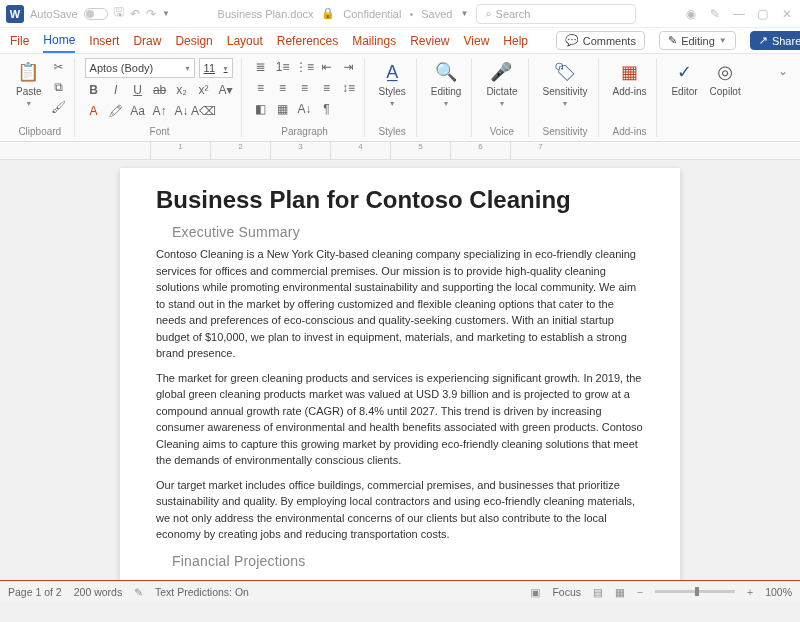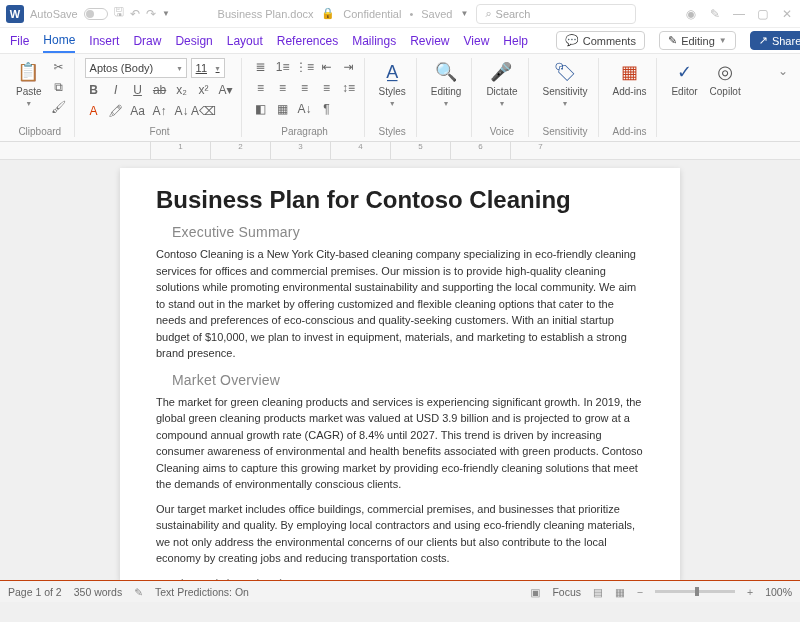--- a/index.html
+++ b/index.html
@@ -11,38 +11,38 @@
   .toggle { width: 24px; height: 12px; border: 1px solid #ccc; border-radius: 6px; position: relative; }
   .toggle::after { content: ""; position: absolute; width: 8px; height: 8px; background: #ccc; border-radius: 50%; top: 1px; left: 1px; }
   .qat-icon { color: #bbb; font-size: 12px; }
   .title-center { flex: 1; display: flex; align-items: center; justify-content: center; gap: 8px; }
   .doc-name { color: #b0b0b0; font-size: 11px; }
   .searchbox { display: flex; align-items: center; gap: 4px; border: 1px solid #e0e0e0; border-radius: 4px; padding: 2px 8px; color: #aaa; font-size: 11px; width: 160px; height: 20px; }
   .titlebar .right { display: flex; align-items: center; gap: 10px; color: #bbb; }
   .win-btn { width: 14px; text-align: center; }
 
   .tabs { height: 26px; display: flex; align-items: center; padding: 0 10px; background: #fff; border-bottom: 1px solid #e8e8e8; gap: 14px; font-size: 12px; }
-  .tab { color: #6d28d9; cursor: pointer; padding: 4px 0; }
+  .tab { color: #c2410c; cursor: pointer; padding: 4px 0; }
   .tab.active { color: #185abd; border-bottom: 2px solid #3b82f6; }
   .tabs .spacer { flex: 1; }
   .tab-btn { display: flex; align-items: center; gap: 4px; border: 1px solid #d0d0d0; border-radius: 4px; padding: 2px 8px; font-size: 11px; color: #444; }
   .tab-btn.share { background: #2b579a; color: #fff; border-color: #2b579a; }
 
   .ribbon { height: 88px; background: #fafafa; border-bottom: 1px solid #ddd; display: flex; padding: 4px 6px; gap: 4px; }
   .group { display: flex; flex-direction: column; align-items: center; justify-content: space-between; padding: 0 6px; border-right: 1px solid #e5e5e5; }
   .group:last-child { border-right: none; }
   .group-body { display: flex; align-items: flex-start; gap: 4px; flex: 1; }
   .group-label { font-size: 10px; color: #888; padding-top: 2px; }
   .big-btn { display: flex; flex-direction: column; align-items: center; gap: 2px; font-size: 10px; color: #555; padding: 2px 4px; }
   .big-btn .icn { width: 24px; height: 24px; display: flex; align-items: center; justify-content: center; font-size: 18px; }
   .mini-col { display: flex; flex-direction: column; gap: 2px; }
   .mini-row { display: flex; gap: 4px; align-items: center; }
   .mini { width: 18px; height: 18px; display: flex; align-items: center; justify-content: center; color: #666; font-size: 12px; border: 1px solid transparent; }
   .font-box, .size-box { border: 1px solid #ccc; background: #fff; height: 20px; font-size: 11px; padding: 0 4px; display: flex; align-items: center; }
-  .font-box { width: 102px; justify-content: space-between; }
+  .font-box { width: 110px; justify-content: space-between; }
   .size-box { width: 34px; justify-content: space-between; text-decoration: underline; }
   .dd { font-size: 8px; color: #888; }
   .collapse { margin-left: auto; align-self: flex-start; padding: 6px; color: #888; }
 
   .ruler { height: 18px; background: #f8f8f8; border-bottom: 1px solid #e0e0e0; position: relative; font-size: 8px; color: #999; overflow: hidden; }
   .ruler-inner { position: absolute; left: 150px; right: 0; top: 0; bottom: 0; display: flex; }
   .ruler-mark { width: 60px; border-left: 1px solid #ddd; text-align: center; }
 
   .doc-area { height: 420px; overflow: auto; background: #f0f0f0; display: flex; justify-content: center; padding-top: 8px; }
   .page { width: 560px; background: #fff; box-shadow: 0 2px 6px rgba(0,0,0,0.15); padding: 18px 36px; }
@@ -284,31 +284,30 @@
       <div class="ruler-mark">6</div>
       <div class="ruler-mark">7</div>
   </div>
 </div>
 
 <div class="doc-area">
   <div class="page">
     <h1>Business Plan for Contoso Cleaning</h1>
     <h2>Executive Summary</h2>
     <p>Contoso Cleaning is a New York City-based cleaning company specializing in eco-friendly cleaning services for offices and commercial premises. Our mission is to provide high-quality cleaning solutions while promoting environmental sustainability and supporting the local community. We aim to stand out in the market by offering customized and flexible cleaning options that cater to the needs and preferences of eco-conscious and quality-seeking customers. With an initial startup budget of $10,000, we plan to invest in equipment, materials, and marketing to establish a strong brand presence.</p>
-    <h2>Market Overview</h2>
     <p>The market for green cleaning products and services is experiencing significant growth. In 2019, the global green cleaning products market was valued at USD 3.9 billion and is projected to grow at a compound annual growth rate (CAGR) of 8.4% until 2027. This trend is driven by increasing consumer awareness of environmental and health benefits associated with green products. Contoso Cleaning aims to capture this growing market by providing eco-friendly cleaning solutions that meet the demands of environmentally conscious clients.</p>
     <p>Our target market includes office buildings, commercial premises, and businesses that prioritize sustainability and quality. By employing local contractors and using eco-friendly cleaning materials, we not only address the environmental concerns of our clients but also contribute to the local economy by creating jobs and reducing transportation costs.</p>
     <h2>Financial Projections</h2>
 
   </div>
 </div>
 
 <div class="statusbar">
   <span>Page 1 of 2</span>
-  <span>350 words</span>
+  <span>200 words</span>
   <span class="sb-icon">✎</span>
   <span>Text Predictions: On</span>
   <div class="spacer"></div>
   <span class="sb-icon">▣</span>
   <span>Focus</span>
   <span class="sb-icon">▤</span>
   <span class="sb-icon">▦</span>
   <span class="sb-icon">−</span>
   <div class="zoom-slider"></div>
   <span class="sb-icon">+</span>

